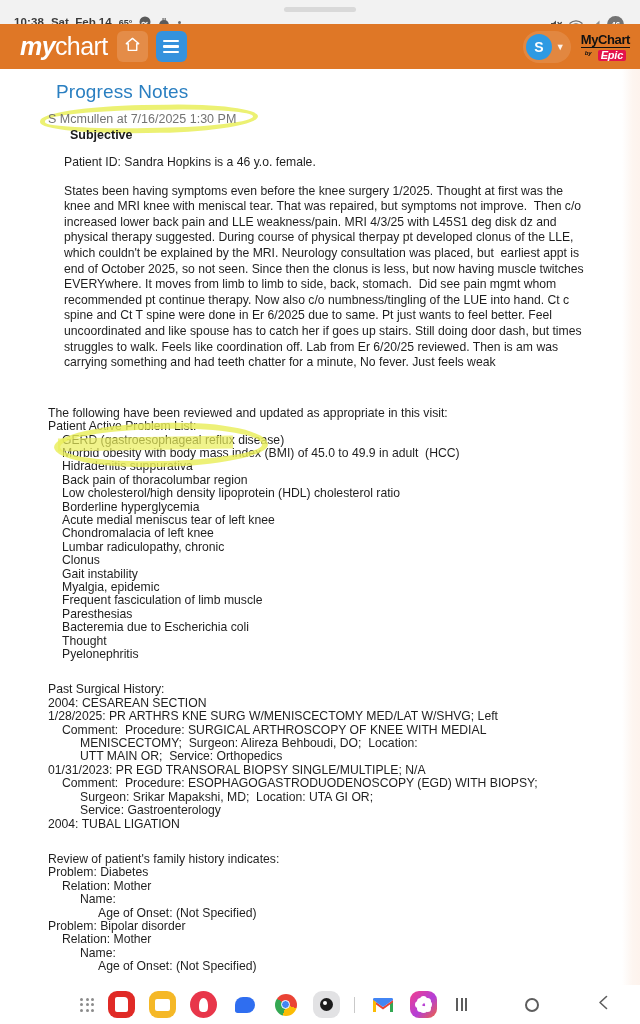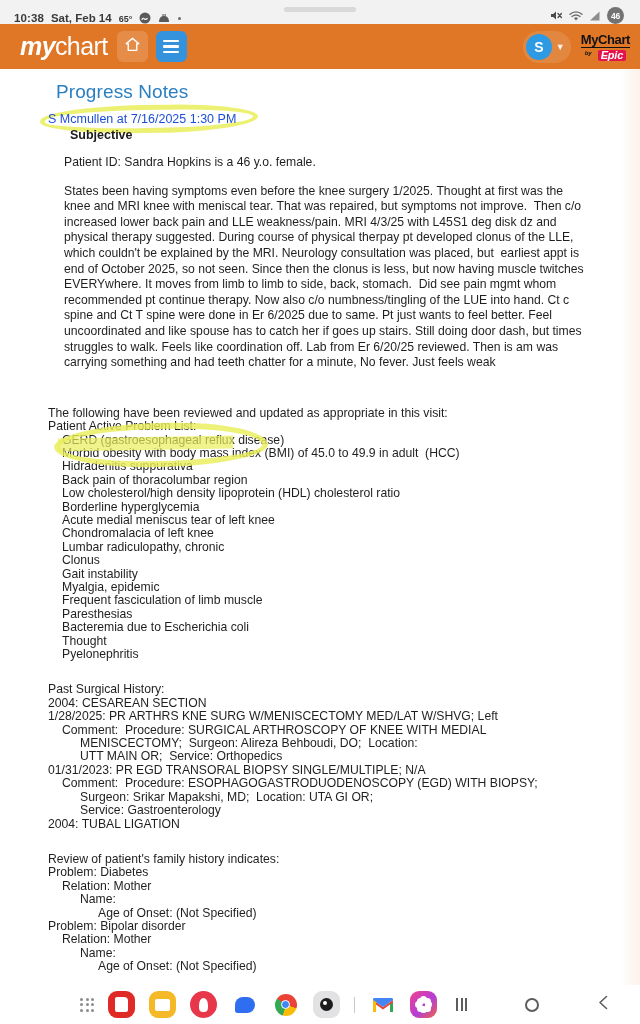--- a/index.html
+++ b/index.html
@@ -14,22 +14,22 @@
     width: 640px; height: 1024px;
     background: #ffffff;
     overflow: hidden;
   }
 
   
   .statusbar {
     position: absolute; top: 0; left: 0;
     width: 640px; height: 28px;
     background: #f2f2f2;
-    display: flex; align-items: flex-end;
-    padding: 4px 8px;
+    display: flex; align-items: flex-start;
+    padding: 16px 8px;
     font-size: 11.5px;
     color: #3a3a3a;
   }
   .sb-left { display: flex; align-items: center; gap: 7px; padding-left: 6px; }
   .sb-time { font-weight: 600; letter-spacing: .1px; }
   .sb-date { font-weight: 600; }
   .sb-temp { font-size: 9px; font-weight: 600; position: relative; top: 1px; }
   .sb-icon { display: inline-flex; align-items: center; }
   .sb-spacer { flex: 1; }
   .sb-notch {
@@ -117,21 +117,21 @@
   h1.page-title {
     color: #2a7fc1;
     font-size: 19px;
     font-weight: 400;
     margin: 2px 0 6px 16px;
     letter-spacing: .1px;
   }
 
   .note-head { position: relative; margin-left: 8px; }
   .author-line {
-    color: #1d4ed8;
+    color: #737373;
     font-size: 12.5px;
     position: relative; z-index: 2;
     display: inline-block;
   }
   .section-label {
     font-size: 12.5px; font-weight: 700; color: #1b1b1b;
     margin: 1px 0 0 22px; position: relative; z-index: 2;
   }
   
   .hl-author {

